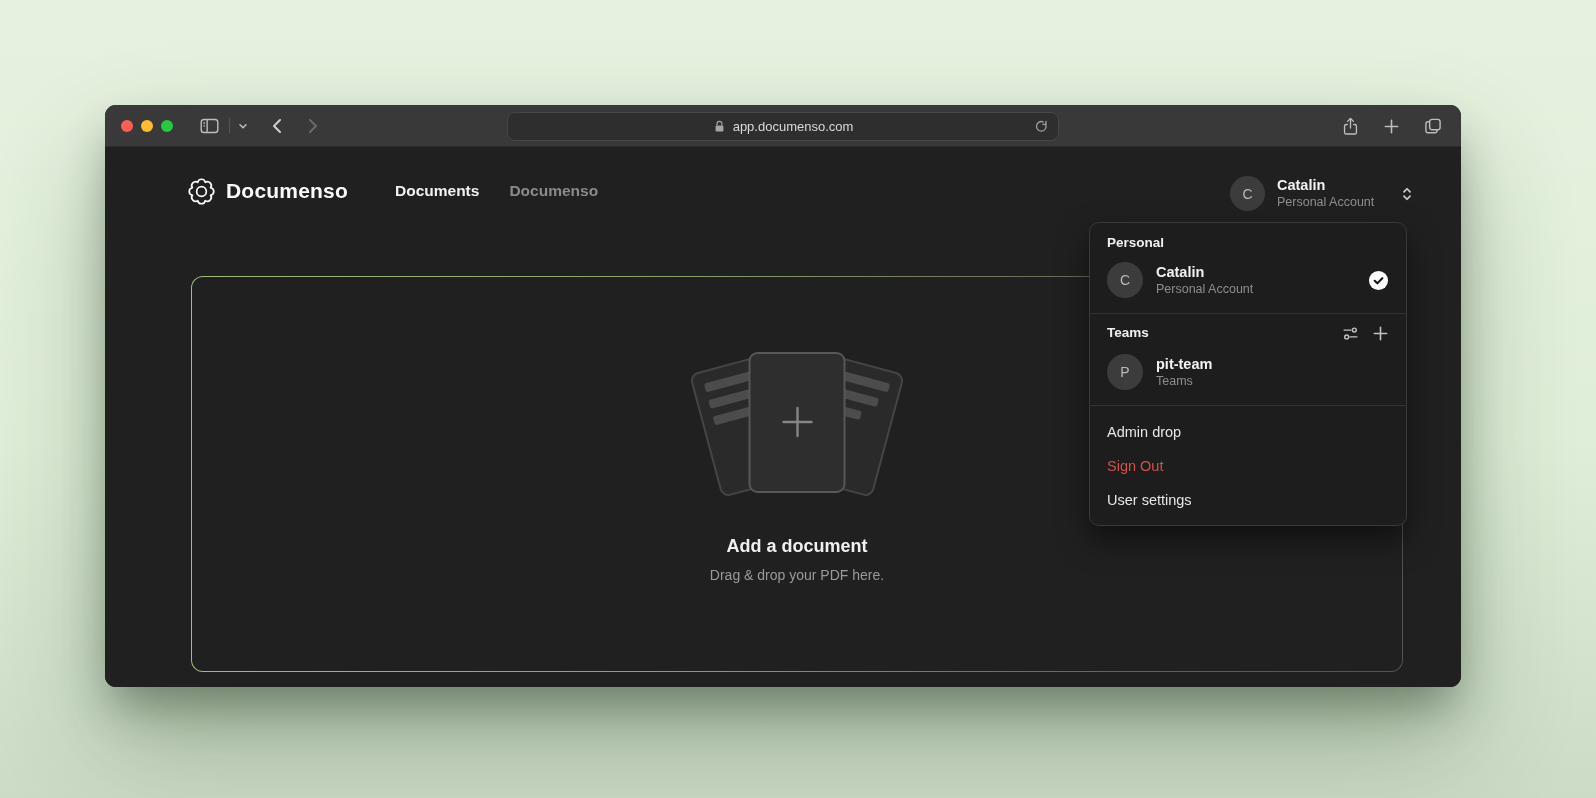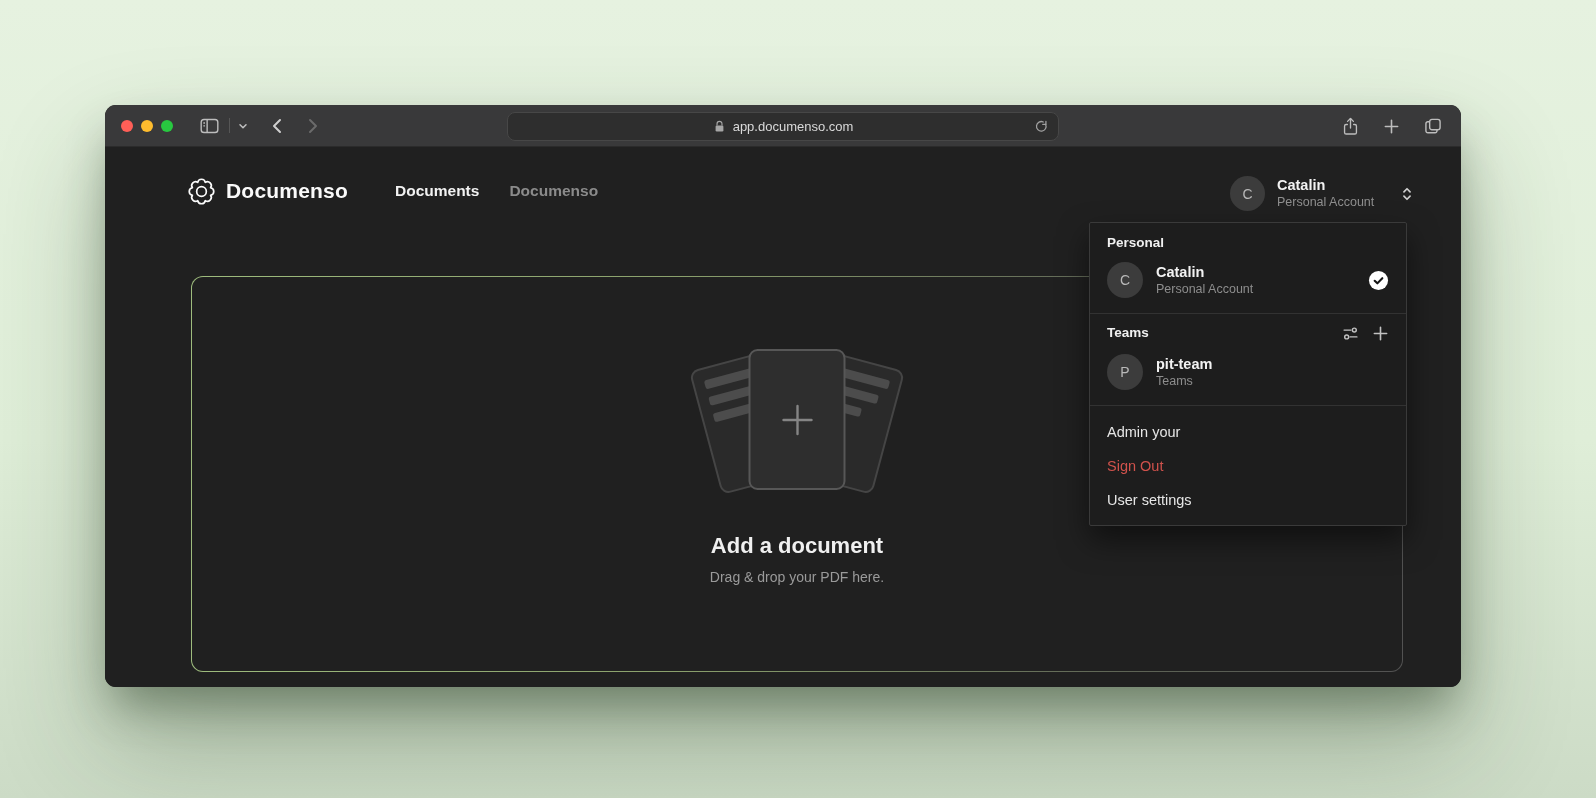--- a/index.html
+++ b/index.html
@@ -89,27 +89,27 @@
     padding: 11px 10px;
   }
   .card .bar { height: 9px; border-radius: 2.5px; background: #4c4c4c; margin-bottom: 8px; }
   .card-left  { width: 86px; height: 128px; left: 17px;  top: 11px; transform: rotate(-15deg); }
   .card-right { width: 86px; height: 128px; right: 17px; top: 11px; transform: rotate(15deg); }
   .card-center {
     width: 97px; height: 141px; left: 50%; top: 2px; transform: translateX(-50%);
     background: #2e2e2e; border-color: #575757; z-index: 2;
     display: flex; align-items: center; justify-content: center;
   }
-  .dz-title { margin-top: 34px; color: #f0f0f0; font-size: 22px; font-weight: 700; }
+  .dz-title { margin-top: 34px; color: #f0f0f0; font-size: 18px; font-weight: 700; }
   .dz-sub { margin-top: 10px; color: #9a9a9a; font-size: 14px; }
 
   
   .dropdown {
     position: absolute; left: 984px; top: 75px; width: 318px;
-    background: #1d1d1d; border: 1px solid #3a3a3a; border-radius: 2px;
+    background: #1d1d1d; border: 1px solid #3a3a3a; border-radius: 10px;
     box-shadow: 0 14px 30px rgba(0,0,0,.5); z-index: 10; padding: 10px 0 8px 0;
   }
   .dd-label { color: #f0f0f0; font-size: 13.5px; font-weight: 700; padding: 2px 17px 6px 17px; }
   .dd-item { display: flex; align-items: center; padding: 6px 17px; cursor: default; }
   .dd-item .avatar { width: 36px; height: 36px; }
   .dd-item .who { margin-left: 13px; }
   .dd-item .who .name { color: #f2f2f2; font-size: 14.5px; font-weight: 700; line-height: 1.25; }
   .dd-item .who .sub { color: #8d8d8d; font-size: 12.5px; line-height: 1.3; }
   .dd-check { margin-left: auto; display: flex; }
   .dd-sep { height: 1px; background: #323232; margin: 9px 0; }
@@ -292,20 +292,20 @@
         <div class="dd-item">
           <span class="avatar">P</span>
           <span class="who">
             <span class="name" style="display:block">pit-team</span>
             <span class="sub" style="display:block">Teams</span>
           </span>
         </div>
 
         <div class="dd-sep"></div>
 
-        <div class="dd-menu-item">Admin your</div>
+        <div class="dd-menu-item">Admin drop</div>
         <div class="dd-menu-item danger">Sign Out</div>
         <div class="dd-menu-item">User settings</div>
       </div>
 
     </div>
   </div>
 </div>
 
 </body></html>

